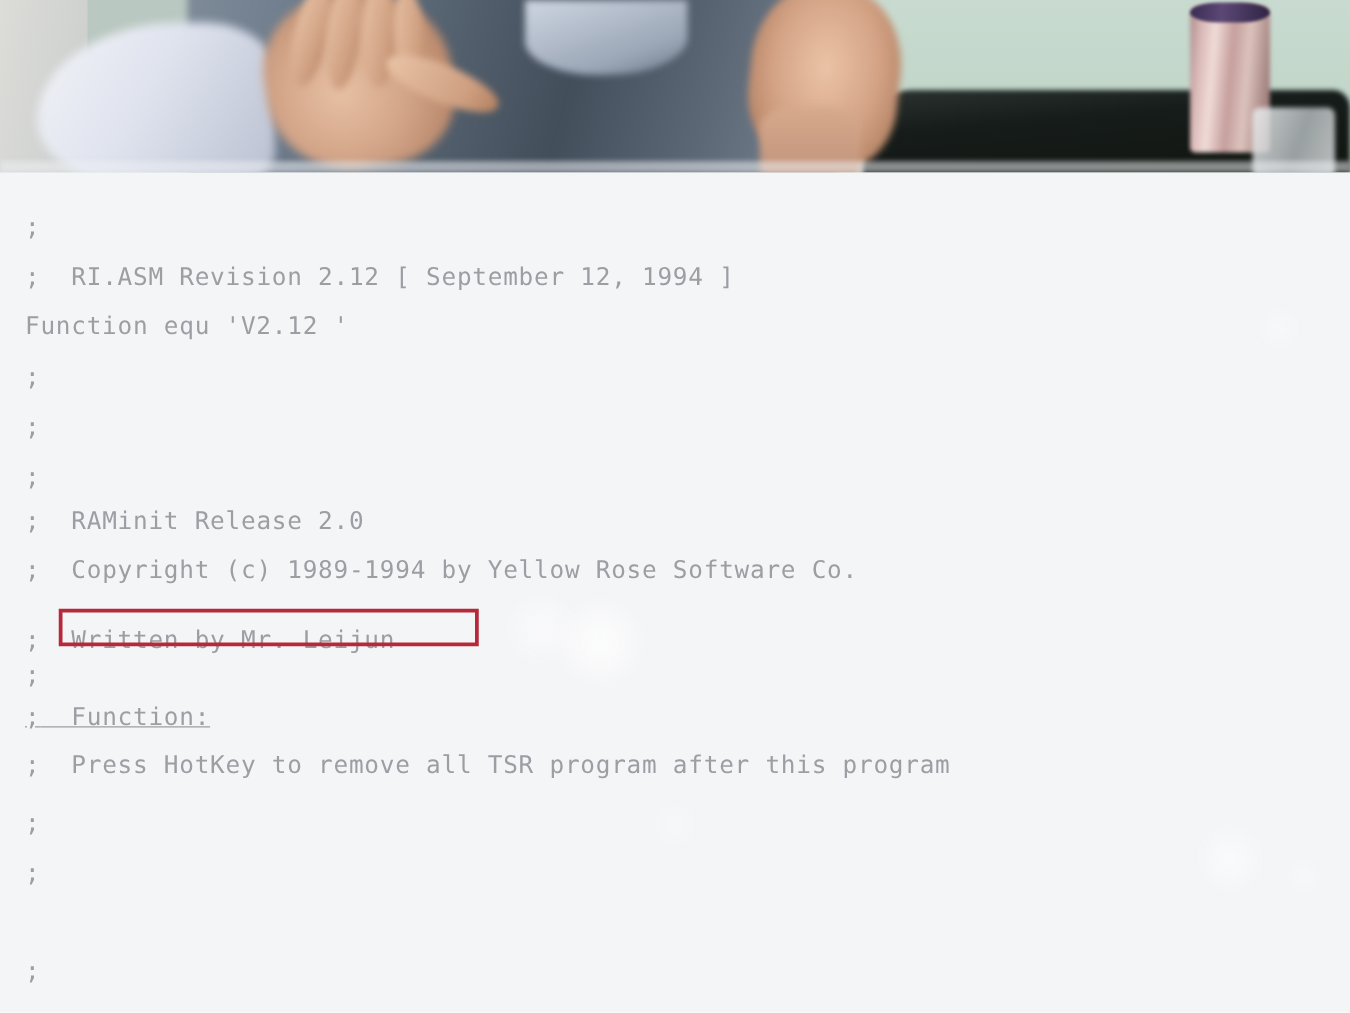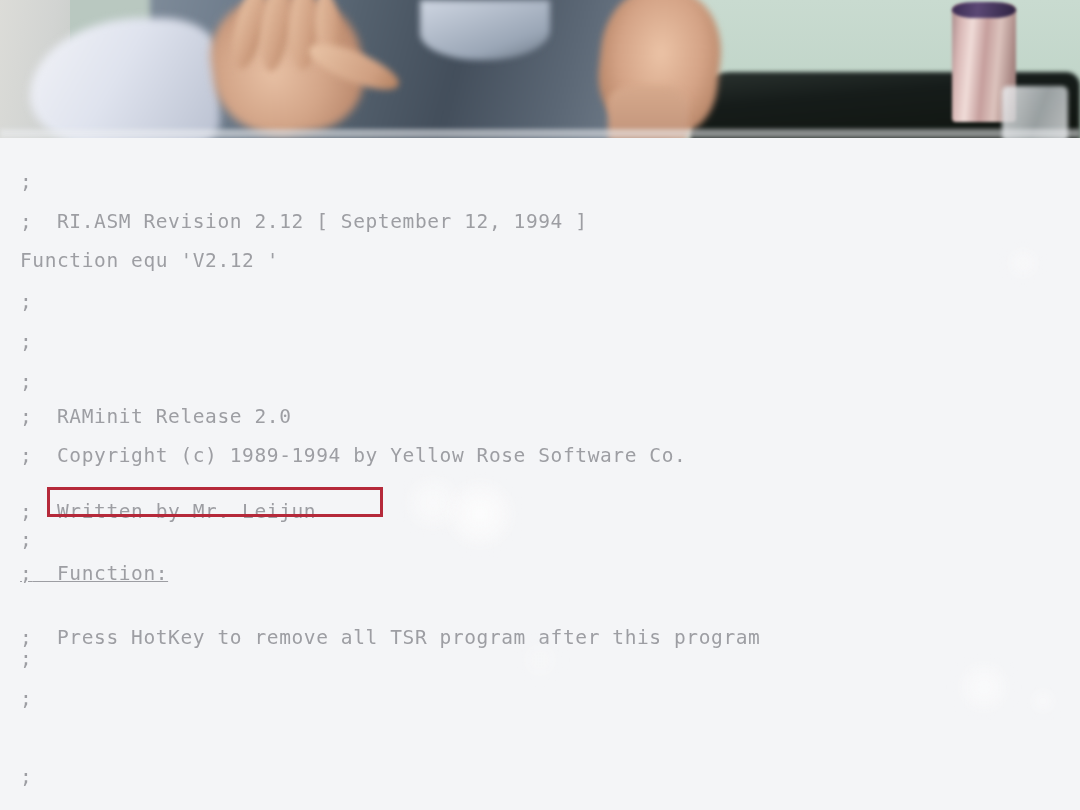--- a/index.html
+++ b/index.html
@@ -230,21 +230,21 @@
         <div class="code-line" style="top: 72px;"><span>;</span><span>  RI.ASM Revision 2.12 [ September 12, 1994 ]</span></div>
         <div class="code-line" style="top: 111px;"><span>Function equ 'V2.12 '</span></div>
         <div class="code-line" style="top: 152px;"><span>;</span></div>
         <div class="code-line" style="top: 192px;"><span>;</span></div>
         <div class="code-line" style="top: 232px;"><span>;</span></div>
         <div class="code-line" style="top: 267px;"><span>;</span><span>  RAMinit Release 2.0</span></div>
         <div class="code-line" style="top: 306px;"><span>;</span><span>  Copyright (c) 1989-1994 by Yellow Rose Software Co.</span></div>
         <div class="code-line" style="top: 350px; margin-top: 12px;"><span>;</span><span>  Written by Mr. Leijun</span></div>
         <div class="code-line" style="top: 390px;"><span>;</span></div>
         <div class="code-line" style="top: 424px; text-decoration: underline;"><span>;</span><span>  Function:</span></div>
-        <div class="code-line" style="top: 488px;"><span>;</span><span>  Press HotKey to remove all TSR program after this program</span></div>
+        <div class="code-line" style="top: 462px;"><span>;</span><span>  Press HotKey to remove all TSR program after this program</span></div>
         <div class="code-line" style="top: 509px;"><span>;</span></div>
         <div class="code-line" style="top: 549px;"><span>;</span></div>
         <div class="code-line" style="top: 627px;"><span>;</span></div>
       </div>
 
     <div id="glow-layer">
         <div class="glow" style="left: 404px; top: 336px; width: 58px; height: 58px; background: radial-gradient(circle, rgba(255, 255, 255, 0.55) 0%, rgba(255, 253, 253, 0.3) 45%, rgba(255, 255, 255, 0) 75%); filter: blur(6px);"></div>
         <div class="glow" style="left: 444px; top: 340px; width: 72px; height: 72px; background: radial-gradient(circle, rgba(255, 255, 255, 0.8) 0%, rgba(255, 253, 253, 0.44) 45%, rgba(255, 255, 255, 0) 75%); filter: blur(6px);"></div>
         <div class="glow" style="left: 957px; top: 522px; width: 54px; height: 54px; background: radial-gradient(circle, rgba(255, 255, 255, 0.6) 0%, rgba(255, 253, 253, 0.33) 45%, rgba(255, 255, 255, 0) 75%); filter: blur(6px);"></div>
         <div class="glow" style="left: 1030px; top: 550px; width: 26px; height: 26px; background: radial-gradient(circle, rgba(255, 255, 255, 0.5) 0%, rgba(255, 253, 253, 0.275) 45%, rgba(255, 255, 255, 0) 75%); filter: blur(6px);"></div>

